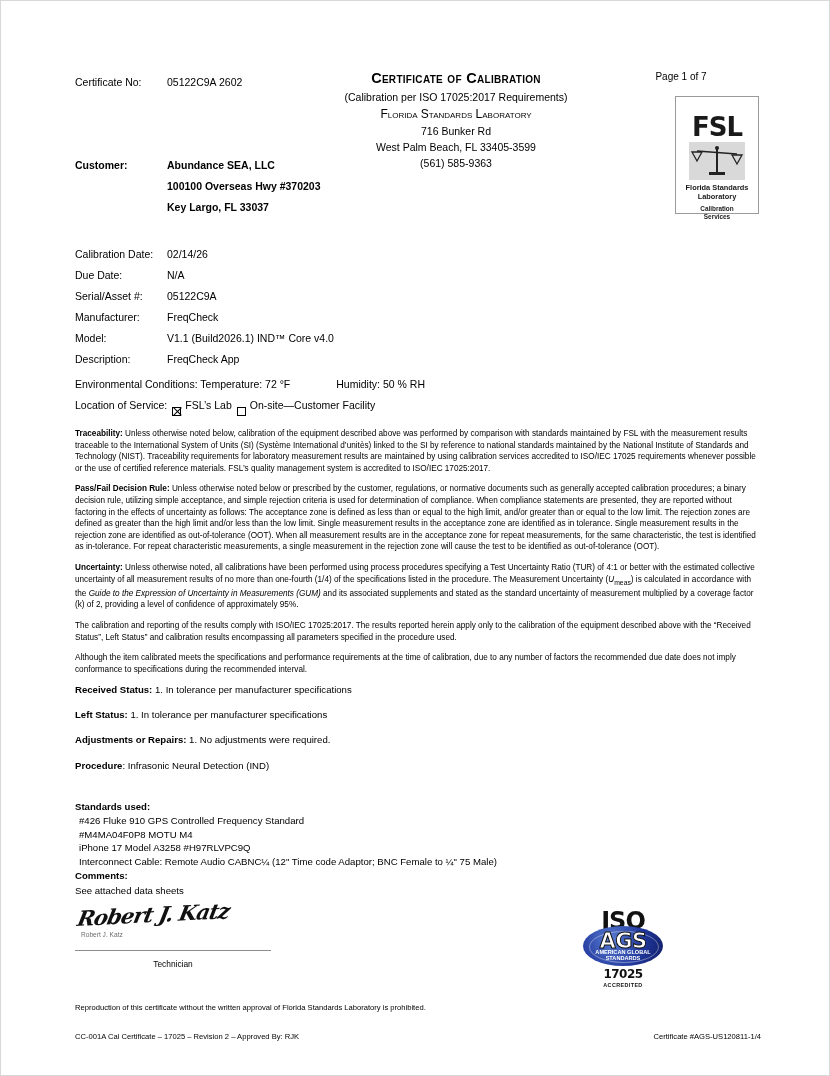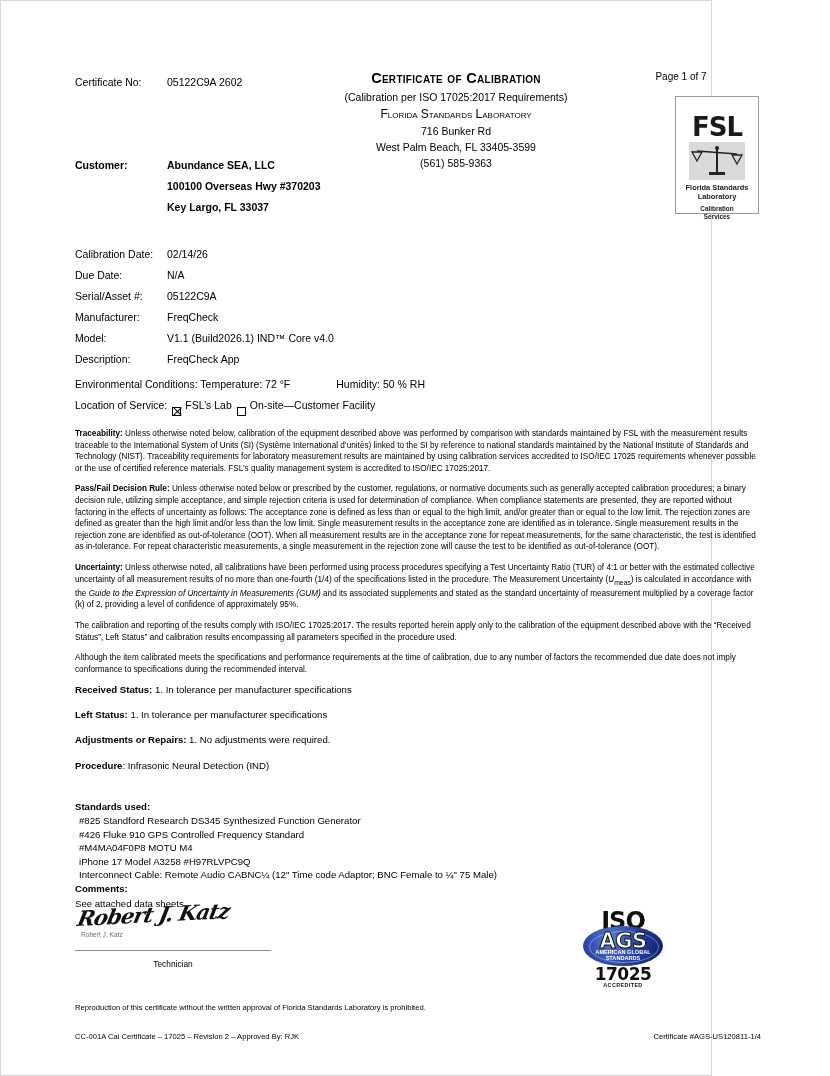--- a/index.html
+++ b/index.html
@@ -11,21 +11,21 @@
     width: 830px;
     height: 1076px;
     font-family: "Liberation Sans", sans-serif;
     color: #000000;
     position: relative;
     overflow: hidden;
   }
   .page {
     position: absolute;
     left: 0; top: 0;
-    width: 712px;
+    width: 830px;
     height: 1076px;
     background: #fff;
     border: 1px solid #d8d8d8;
     box-sizing: border-box;
   }
   .content {
     position: absolute;
     left: 74px;
     top: 62px;
     width: 686px;
@@ -314,21 +314,21 @@
     left: 0; right: 0;
     bottom: 5px;
     font-size: 5.6px;
     font-weight: bold;
     color: #fff;
     line-height: 6px;
   }
   .seal-17025 {
     font-family: "DejaVu Sans", sans-serif;
     font-weight: bold;
-    font-size: 17px;
+    font-size: 12px;
     line-height: 15px;
     margin-top: 1px;
     color: #111;
     letter-spacing: -.5px;
   }
   .seal-accr {
     font-size: 5.4px;
     font-weight: bold;
     letter-spacing: .4px;
     color: #111;
@@ -469,21 +469,20 @@
       <p><b>Left Status:</b><span> 1. In tolerance per manufacturer specifications</span></p>
       <p><b>Adjustments or Repairs:</b><span> 1. No adjustments were required.</span></p>
     </div>
 
     <div class="procedure">
       <b>Procedure</b><span>: Infrasonic Neural Detection (IND)</span>
     </div>
 
     <div class="standards-hd">Standards used:</div>
     <div class="standards-list">
-      <div>#825 Standford Research DS345 Synthesized Function Generator</div>
       <div>#426 Fluke 910 GPS Controlled Frequency Standard</div>
       <div>#M4MA04F0P8 MOTU M4</div>
       <div>iPhone 17 Model A3258 #H97RLVPC9Q</div>
       <div>Interconnect Cable: Remote Audio CABNC¼ (12" Time code Adaptor; BNC Female to ¼" 75 Male)</div>
     </div>
 
     <div class="comments-hd">Comments:</div>
     <div class="comments-txt">See attached data sheets</div>
 
   </div>

